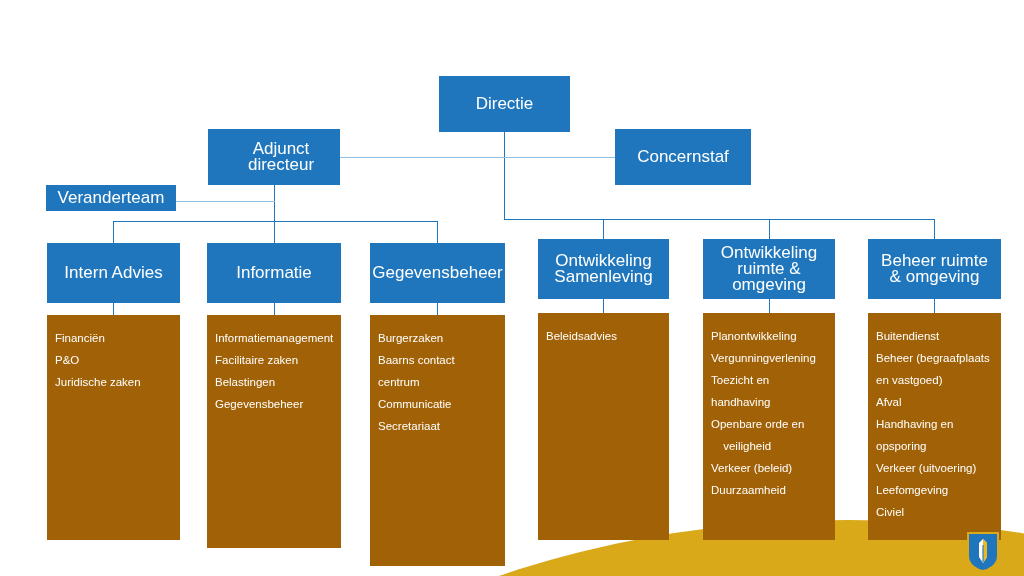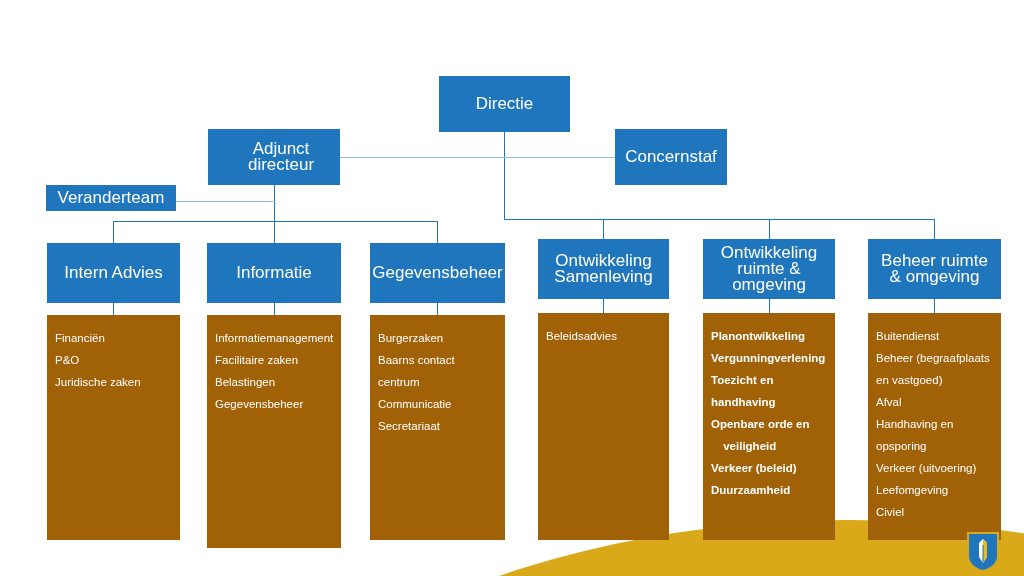--- a/index.html
+++ b/index.html
@@ -107,21 +107,21 @@
   <div class="line v" style="left:934px;top:299px;height:14px;"></div>
 
   <div class="box" style="left:439px;top:76px;width:131px;height:56px;">
     <span class="lbl">Directie</span>
   </div>
 
   <div class="box" style="left:208px;top:129px;width:132px;height:56px;padding-left:20px;">
     <span class="lbl">Adjunct directeur</span>
   </div>
 
-  <div class="box" style="left:615px;top:129px;width:112px;height:56px;">
+  <div class="box" style="left:615px;top:129px;width:136px;height:56px;">
     <span class="lbl">Concernstaf</span>
   </div>
 
   <div class="box" style="left:46px;top:185px;width:130px;height:26px;">
     <span class="lbl">Veranderteam</span>
   </div>
 
   <div class="box" style="left:47px;top:243px;width:133px;height:60px;">
     <span class="lbl">Intern Advies</span>
   </div>
@@ -147,33 +147,33 @@
     <div class="item">Juridische zaken</div>
   </div>
 
   <div class="panel" style="left:207px;top:315px;width:134px;height:233px;">
     <div class="item">Informatiemanagement</div>
     <div class="item">Facilitaire zaken</div>
     <div class="item">Belastingen</div>
     <div class="item">Gegevensbeheer</div>
   </div>
 
-  <div class="panel" style="left:370px;top:315px;width:135px;height:225px;">
+  <div class="panel" style="left:370px;top:315px;width:135px;height:251px;">
     <div class="item">Burgerzaken</div>
     <div class="item">Baarns contact</div>
     <div class="item">centrum</div>
     <div class="item">Communicatie</div>
     <div class="item">Secretariaat</div>
   </div>
 
   <div class="panel" style="left:538px;top:313px;width:131px;height:227px;">
     <div class="item">Beleidsadvies</div>
   </div>
 
-  <div class="panel" style="left:703px;top:313px;width:132px;height:227px;font-weight:bold;">
+  <div class="panel" style="left:703px;top:313px;width:132px;height:227px;">
     <div class="item">Planontwikkeling</div>
     <div class="item">Vergunningverlening</div>
     <div class="item">Toezicht en</div>
     <div class="item">handhaving</div>
     <div class="item">Openbare orde en</div>
     <div class="item indent"> veiligheid</div>
     <div class="item">Verkeer (beleid)</div>
     <div class="item">Duurzaamheid</div>
   </div>
 

